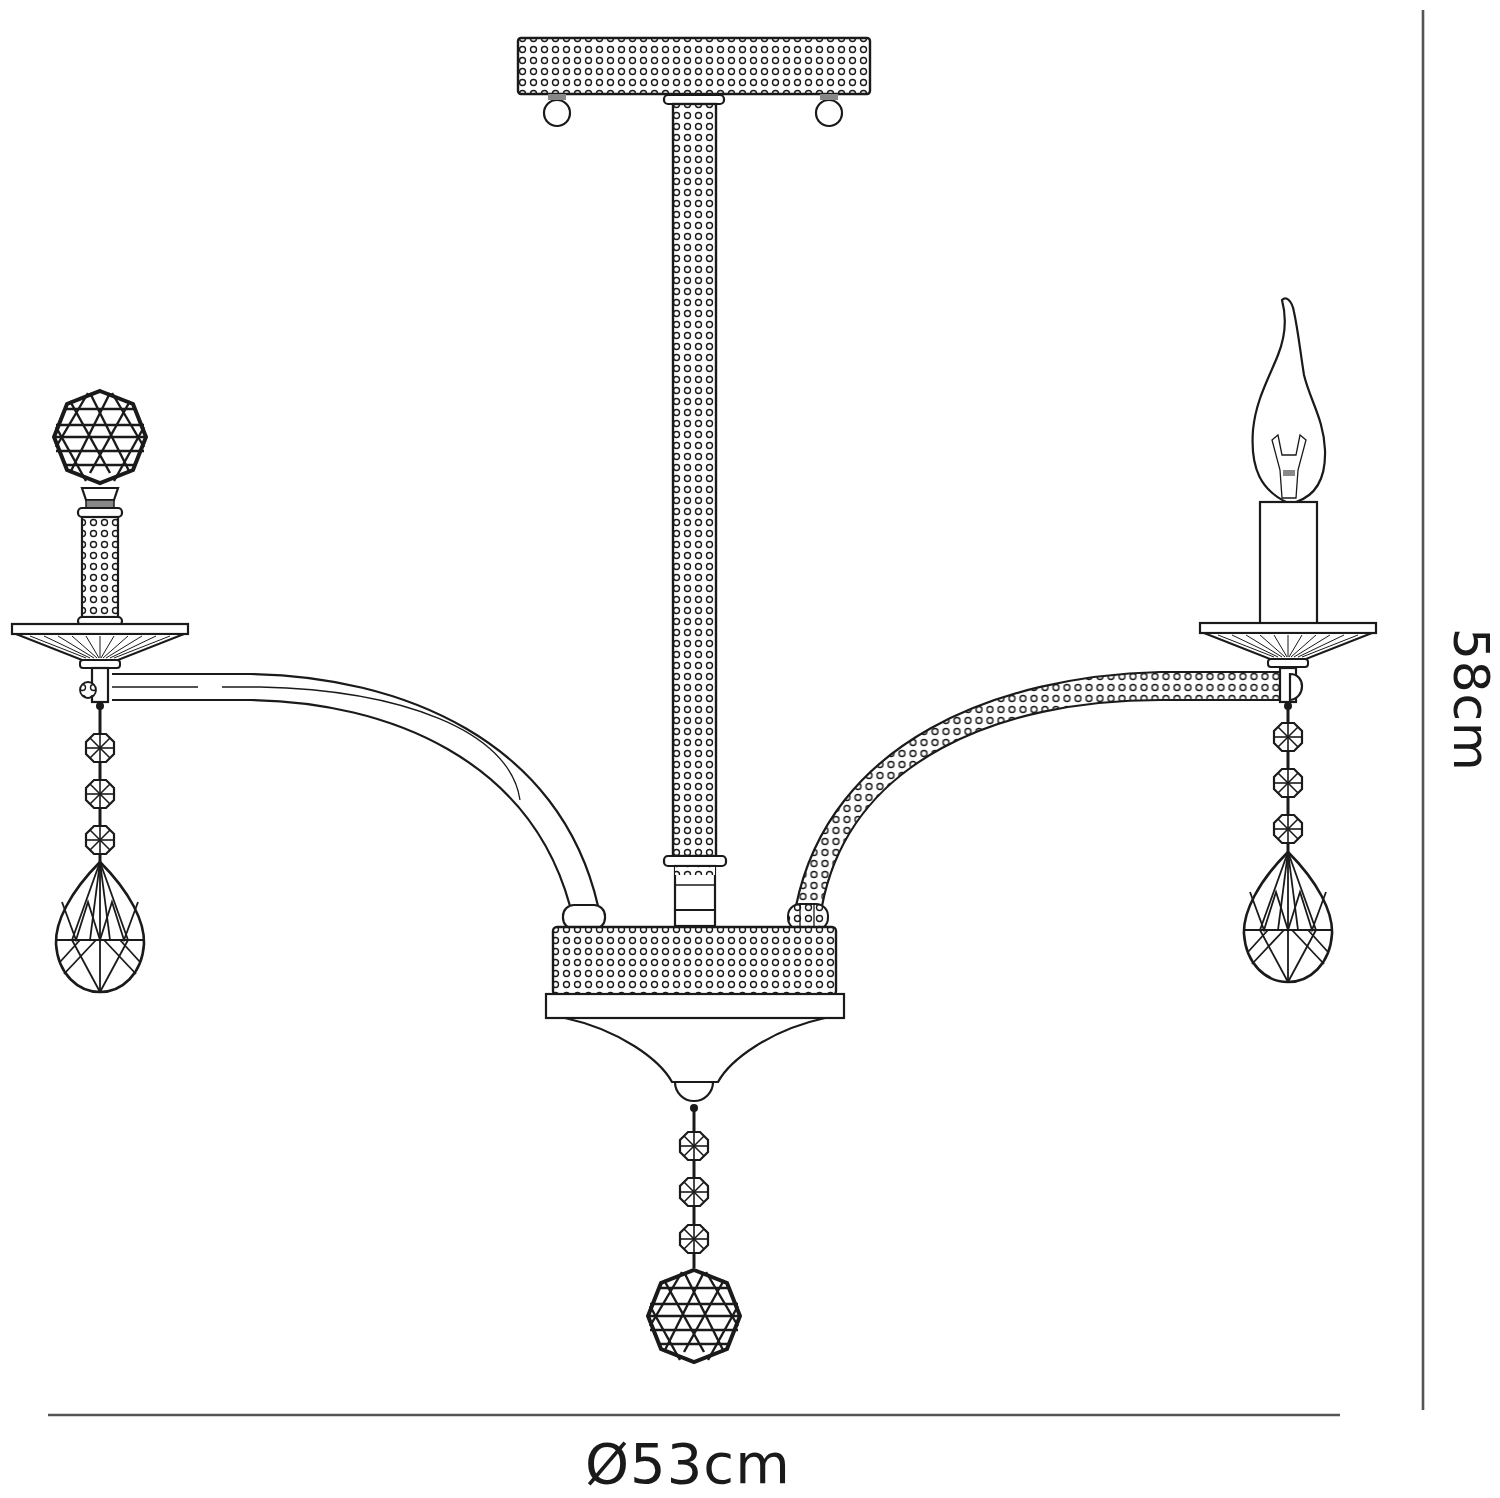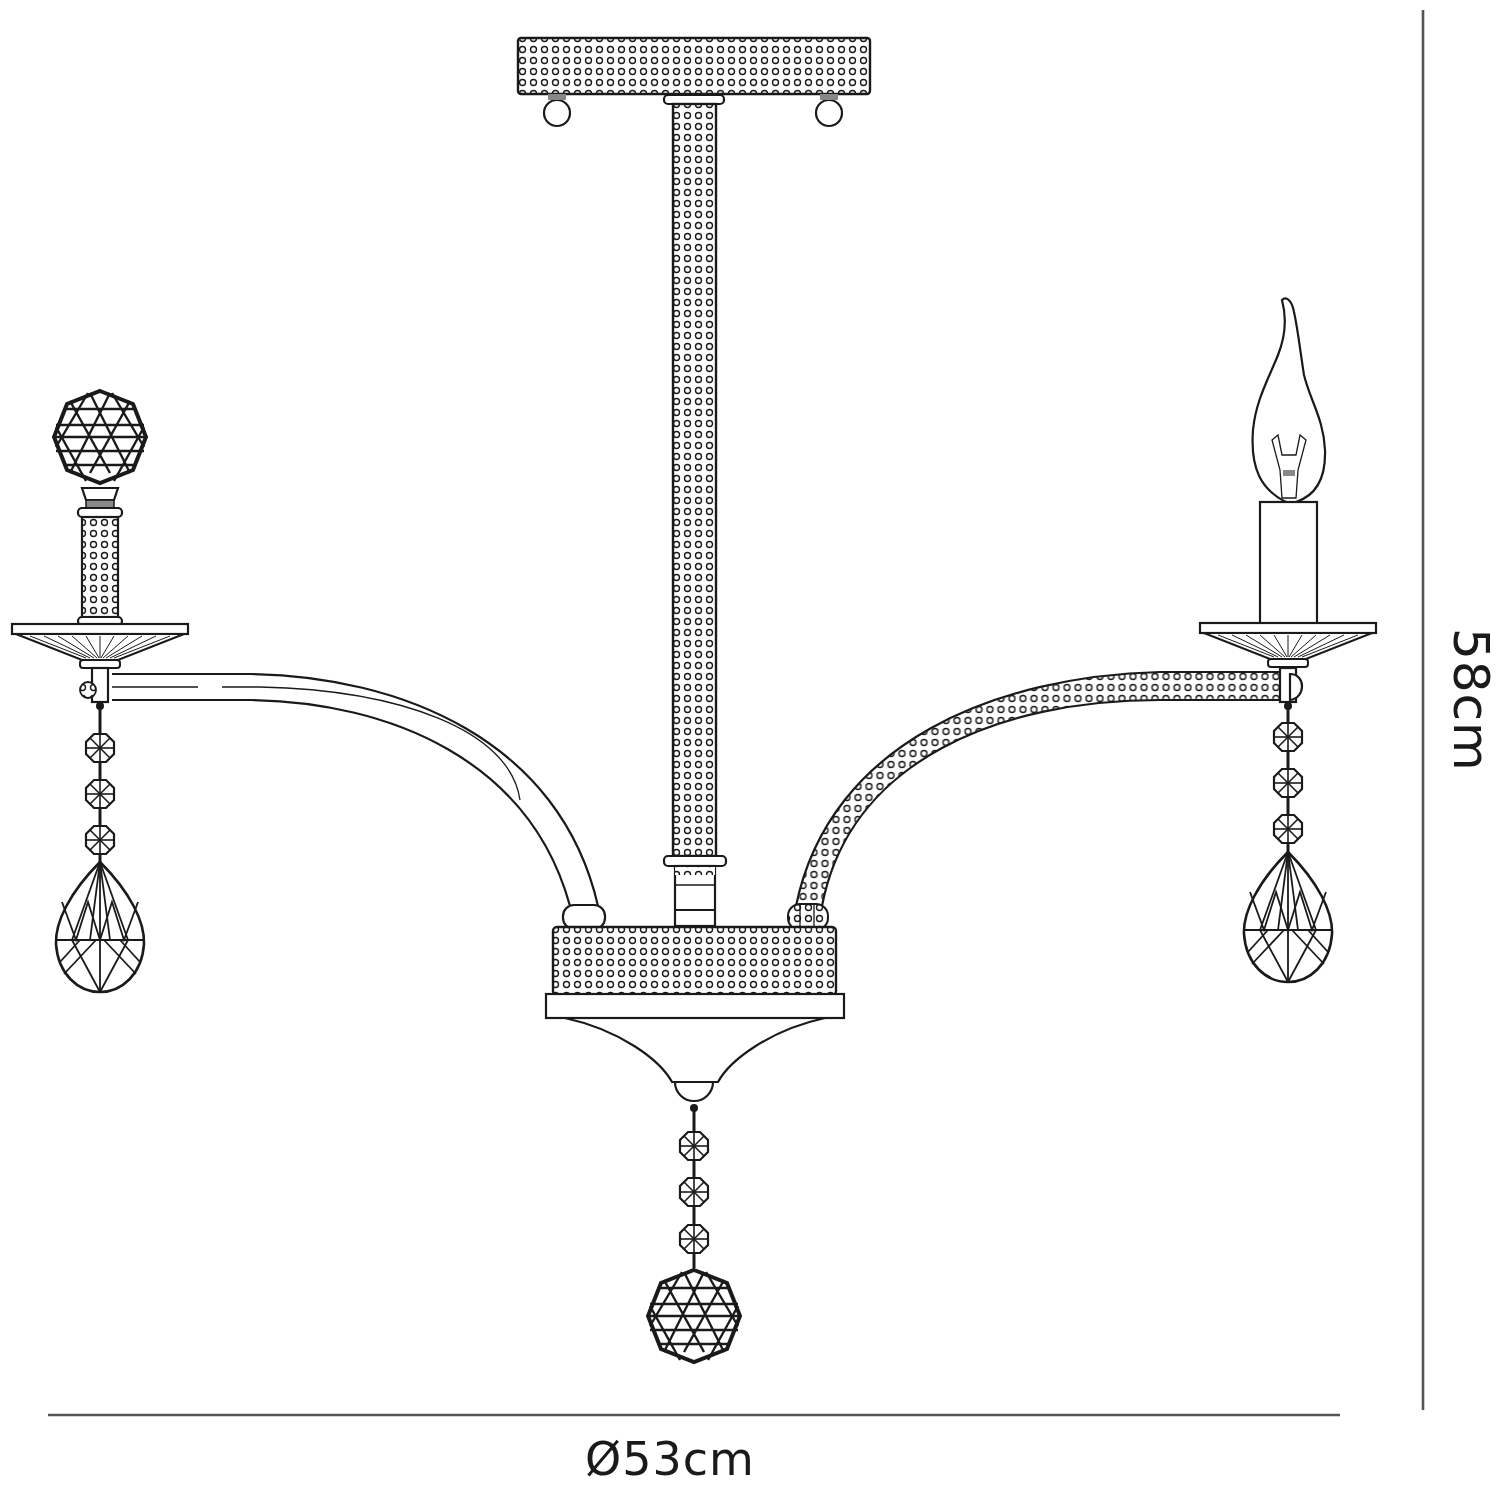--- a/index.html
+++ b/index.html
@@ -2,21 +2,21 @@
 <html><head>
 <meta charset="utf-8">
 <style>
   html, body { margin: 0; padding: 0; background: #ffffff; }
   body { width: 1500px; height: 1498px; position: relative; overflow: hidden; font-family: "DejaVu Sans", "Liberation Sans", sans-serif; }
   svg.drawing { position: absolute; left: 0; top: 0; width: 1500px; height: 1498px; }
   .ln { stroke: #1a1a1a; stroke-width: 2.2; fill: none; }
   .lnf { stroke: #1a1a1a; stroke-width: 2.2; fill: #ffffff; }
   .thin { stroke: #1a1a1a; stroke-width: 1.3; fill: none; }
   .dim { stroke: #555555; stroke-width: 2.6; }
-  .label-w { position: absolute; left: 585px; top: 1436px; font-size: 46px; color: #1a1a1a; letter-spacing: 1px; line-height: 1; }
+  .label-w { position: absolute; left: 585px; top: 1436px; font-size: 56px; color: #1a1a1a; letter-spacing: 1px; line-height: 1; }
   .label-h { position: absolute; left: 1448px; top: 628px; font-size: 50px; color: #1a1a1a; letter-spacing: 1px; line-height: 1;
              transform-origin: 0 0; transform: rotate(90deg) translateY(-48px); white-space: nowrap; }
 </style>
 </head>
 <body>
 
 <svg class="drawing" viewBox="0 0 1500 1498" xmlns="http://www.w3.org/2000/svg">
   <defs>
     <pattern id="perf" width="11" height="11" patternUnits="userSpaceOnUse">
       <rect width="11" height="11" fill="#ffffff"></rect>

